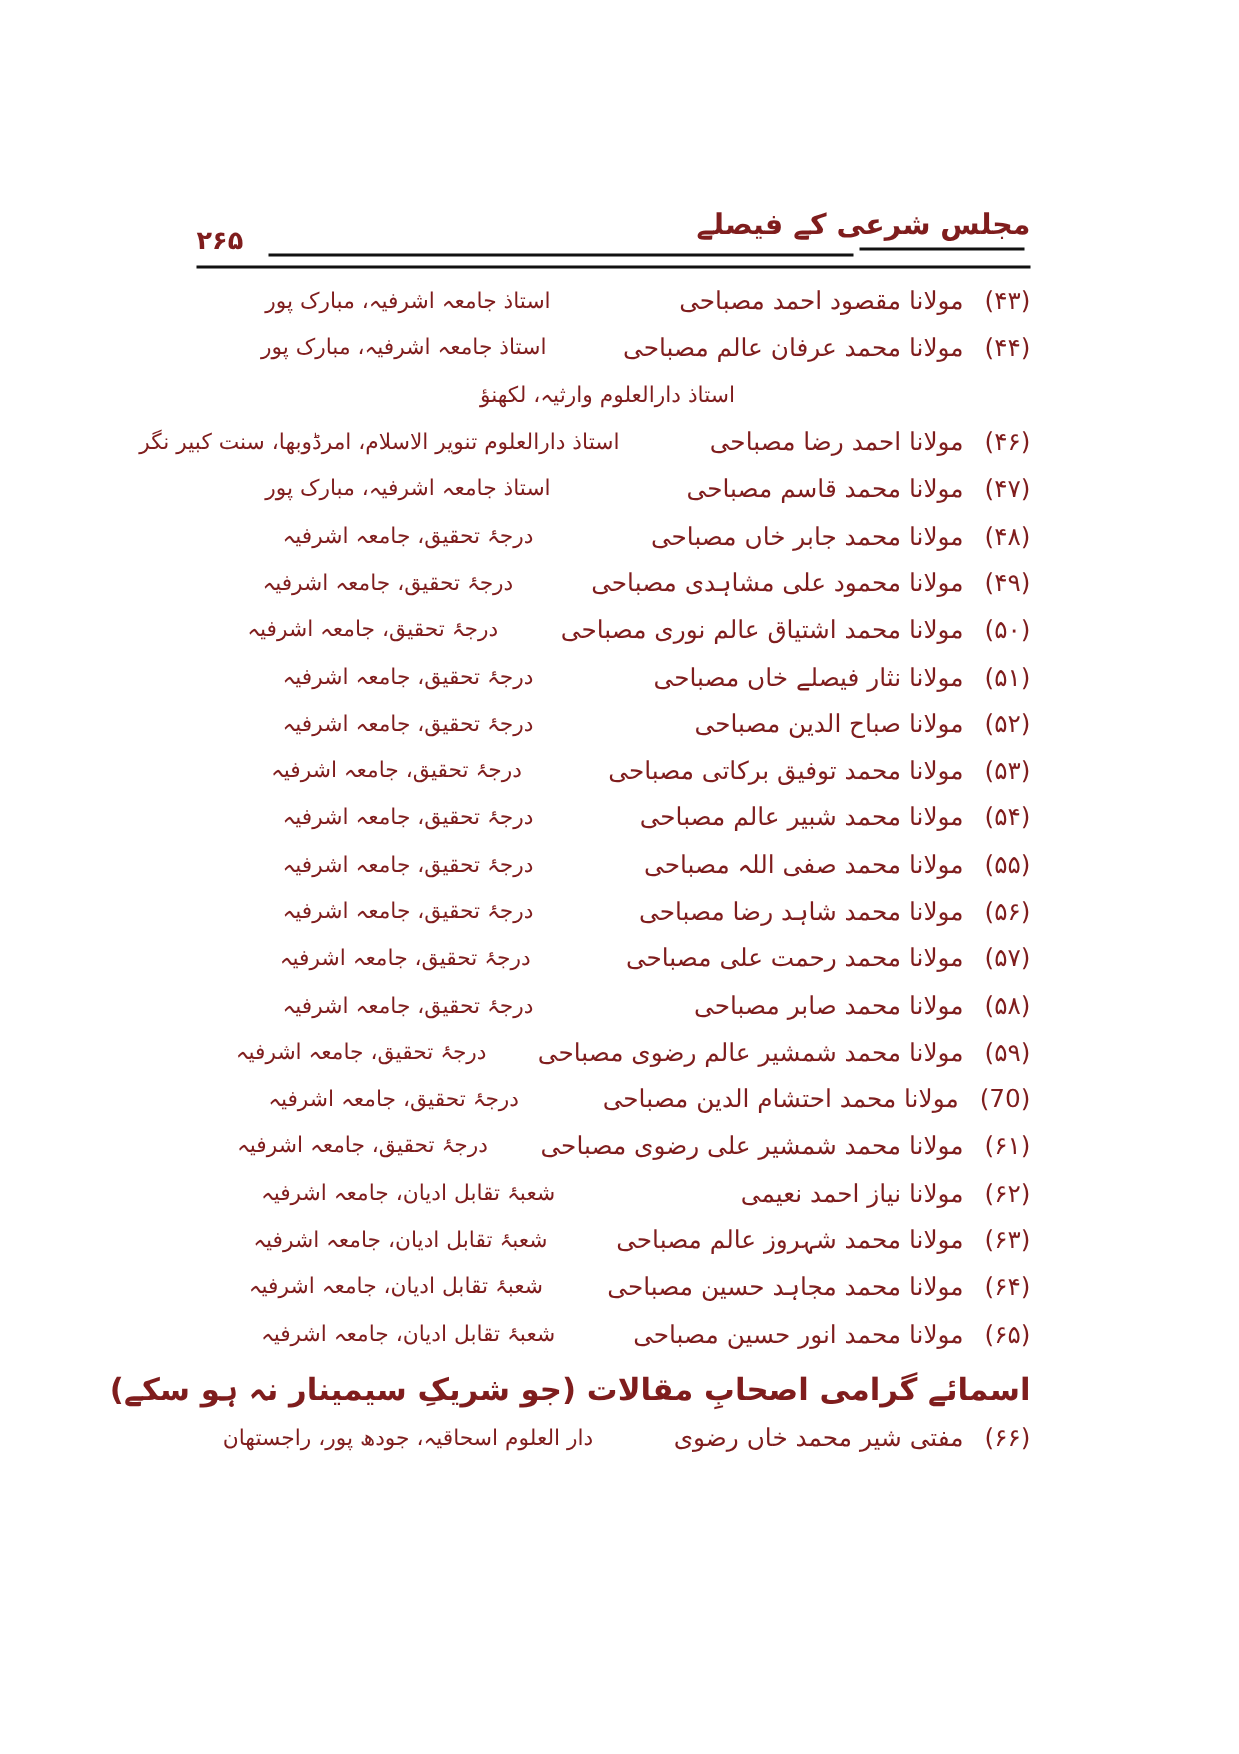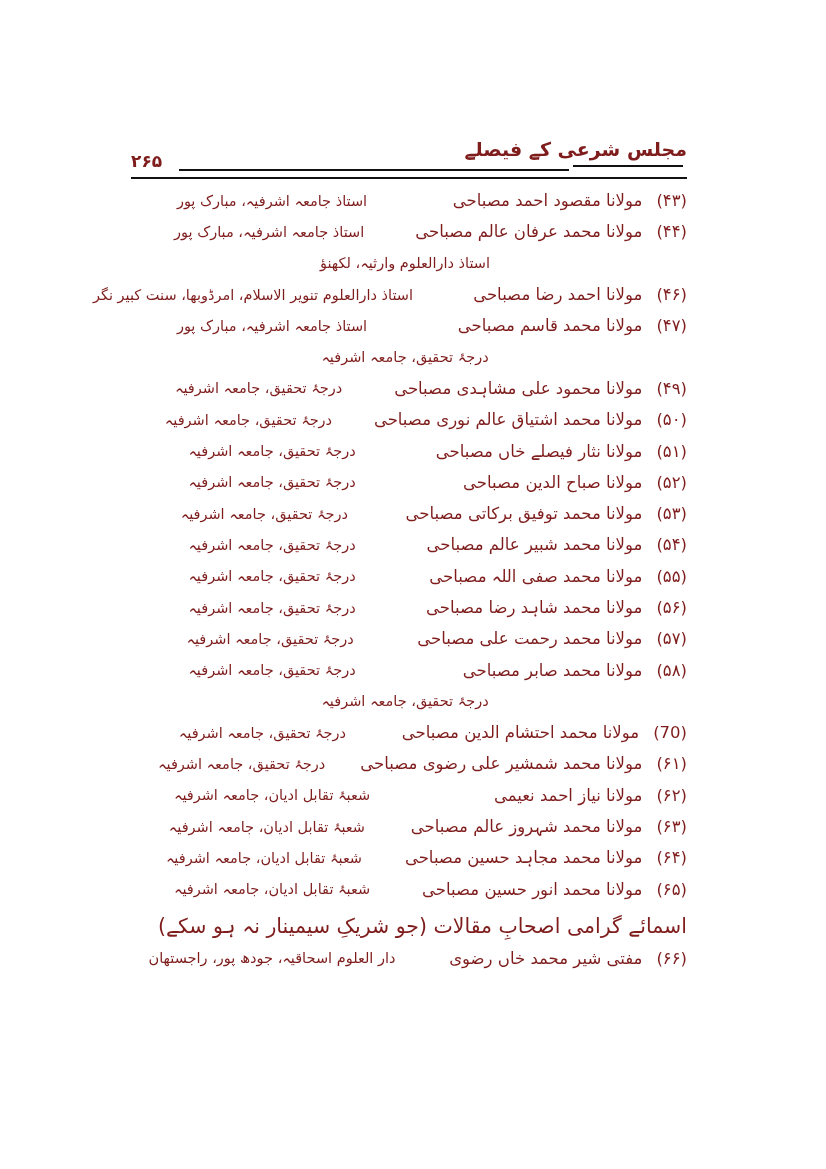--- a/index.html
+++ b/index.html
@@ -65,21 +65,21 @@
     white-space:nowrap;
     padding-right:8px;
   }
   
   .section-heading{
     margin-top:4px;
     height:34px;
     line-height:34px;
     text-align:right;
     font-size:20.5px;
-    font-weight:normal;
+    font-weight:bold;
     white-space:nowrap;
   }
 </style>
 </head>
 <body>
 
 <div class="page">
   <div class="content">
 
     <div class="header">
@@ -118,20 +118,23 @@
         </div>
 
         <div class="row">
           <div class="name-cell">
             <span class="num">(۴۷)</span><span>مولانا محمد قاسم مصباحی</span>
           </div>
           <div class="affil-cell">استاذ جامعہ اشرفیہ، مبارک پور</div>
         </div>
 
         <div class="row">
+          <div class="name-cell">
+            <span class="num">(۴۸)</span><span>مولانا محمد جابر خاں مصباحی</span>
+          </div>
           <div class="affil-cell">درجۂ تحقیق، جامعہ اشرفیہ</div>
         </div>
 
         <div class="row">
           <div class="name-cell">
             <span class="num">(۴۹)</span><span>مولانا محمود علی مشاہدی مصباحی</span>
           </div>
           <div class="affil-cell">درجۂ تحقیق، جامعہ اشرفیہ</div>
         </div>
 
@@ -192,20 +195,23 @@
         </div>
 
         <div class="row">
           <div class="name-cell">
             <span class="num">(۵۸)</span><span>مولانا محمد صابر مصباحی</span>
           </div>
           <div class="affil-cell">درجۂ تحقیق، جامعہ اشرفیہ</div>
         </div>
 
         <div class="row">
+          <div class="name-cell">
+            <span class="num">(۵۹)</span><span>مولانا محمد شمشیر عالم رضوی مصباحی</span>
+          </div>
           <div class="affil-cell">درجۂ تحقیق، جامعہ اشرفیہ</div>
         </div>
 
         <div class="row">
           <div class="name-cell">
             <span class="num">(70)</span><span>مولانا محمد احتشام الدین مصباحی</span>
           </div>
           <div class="affil-cell">درجۂ تحقیق، جامعہ اشرفیہ</div>
         </div>
 

